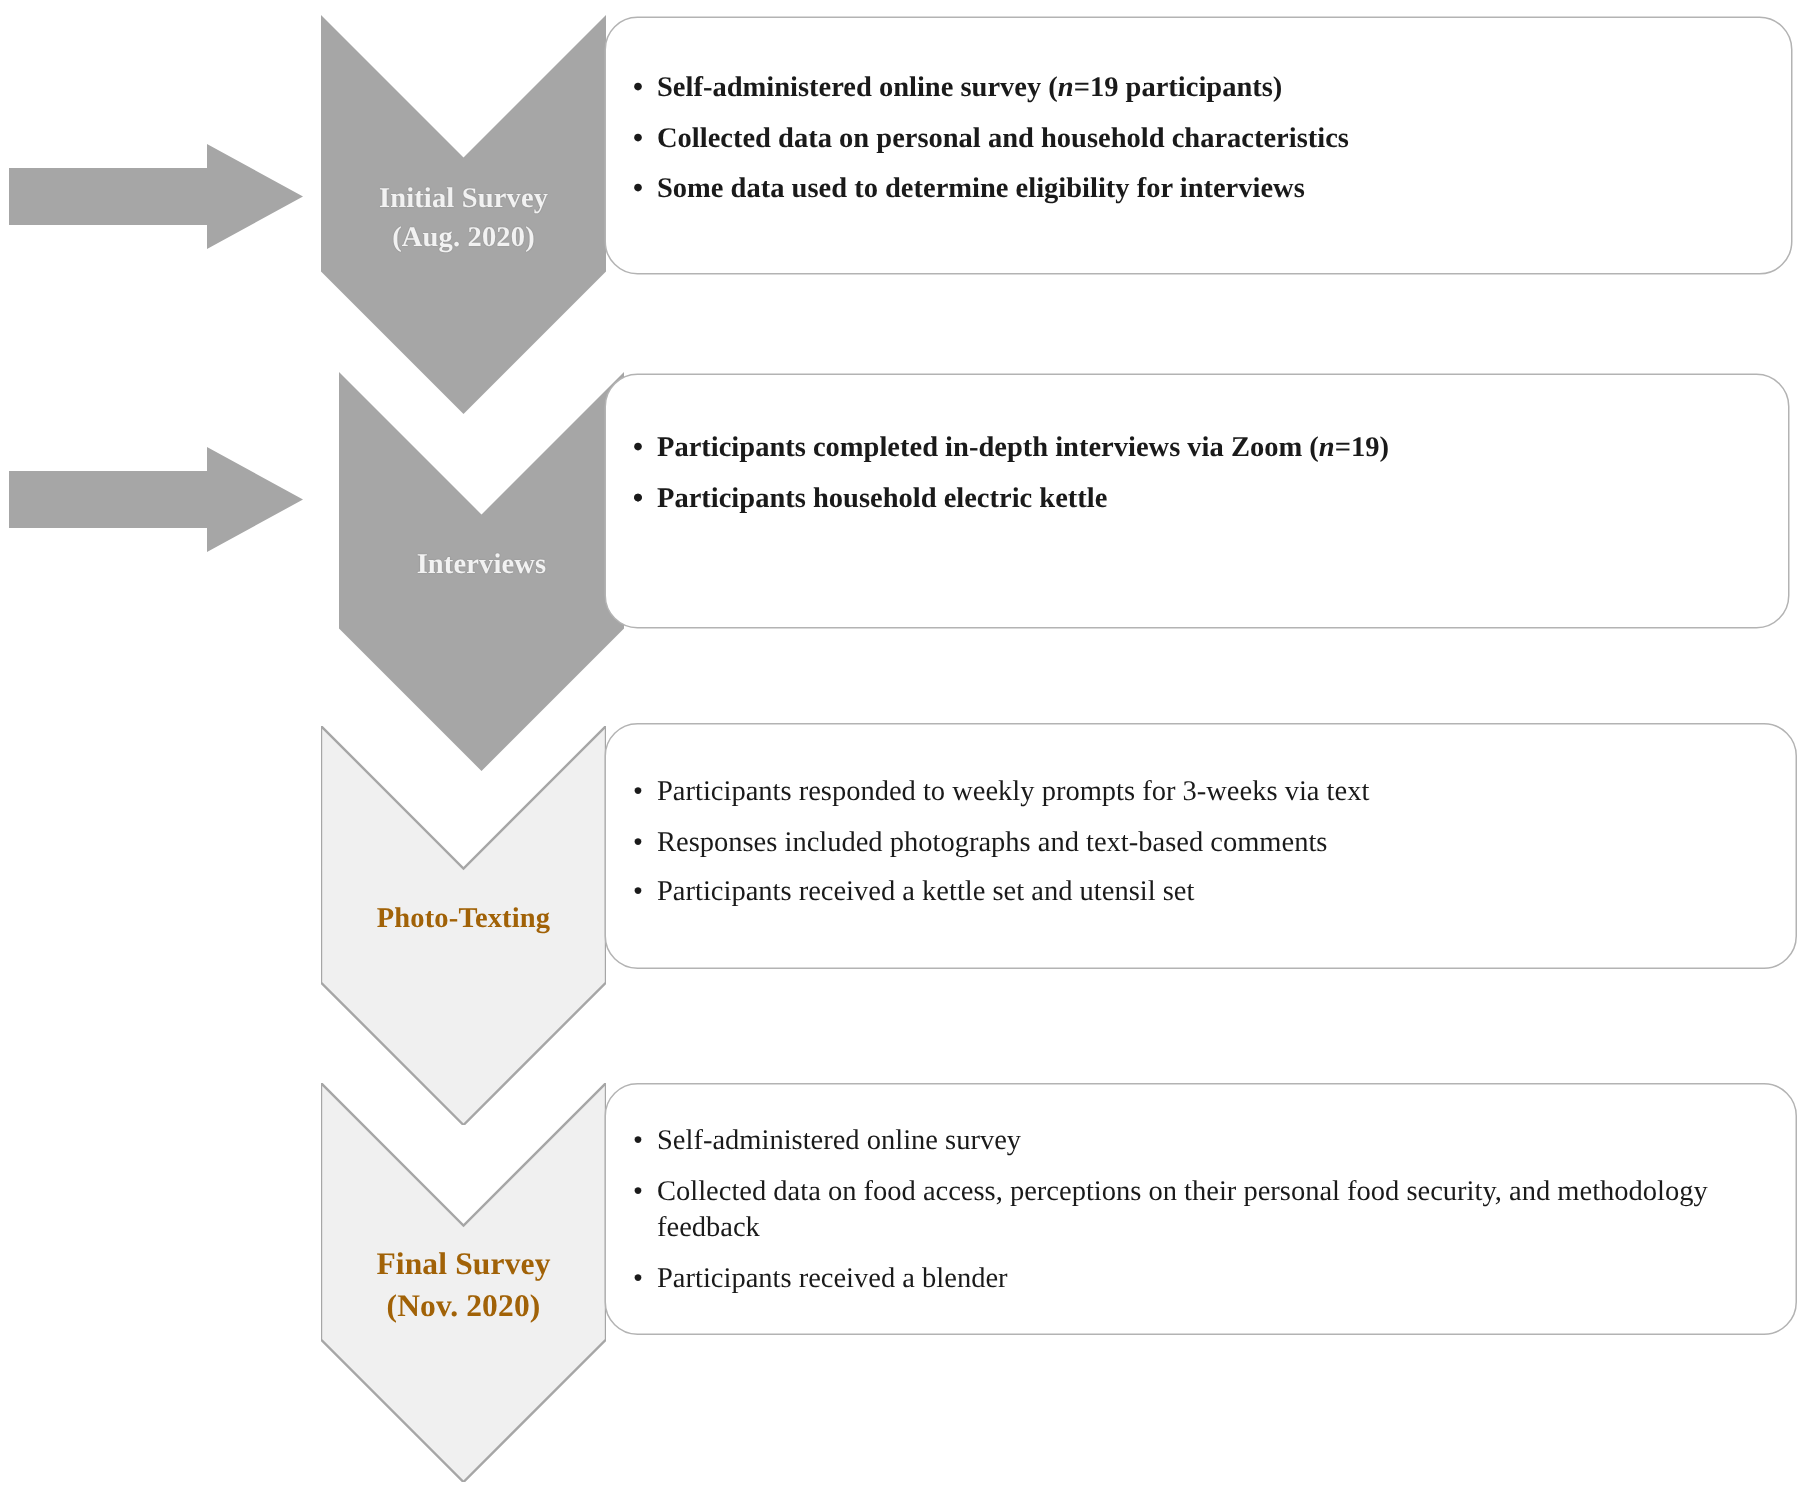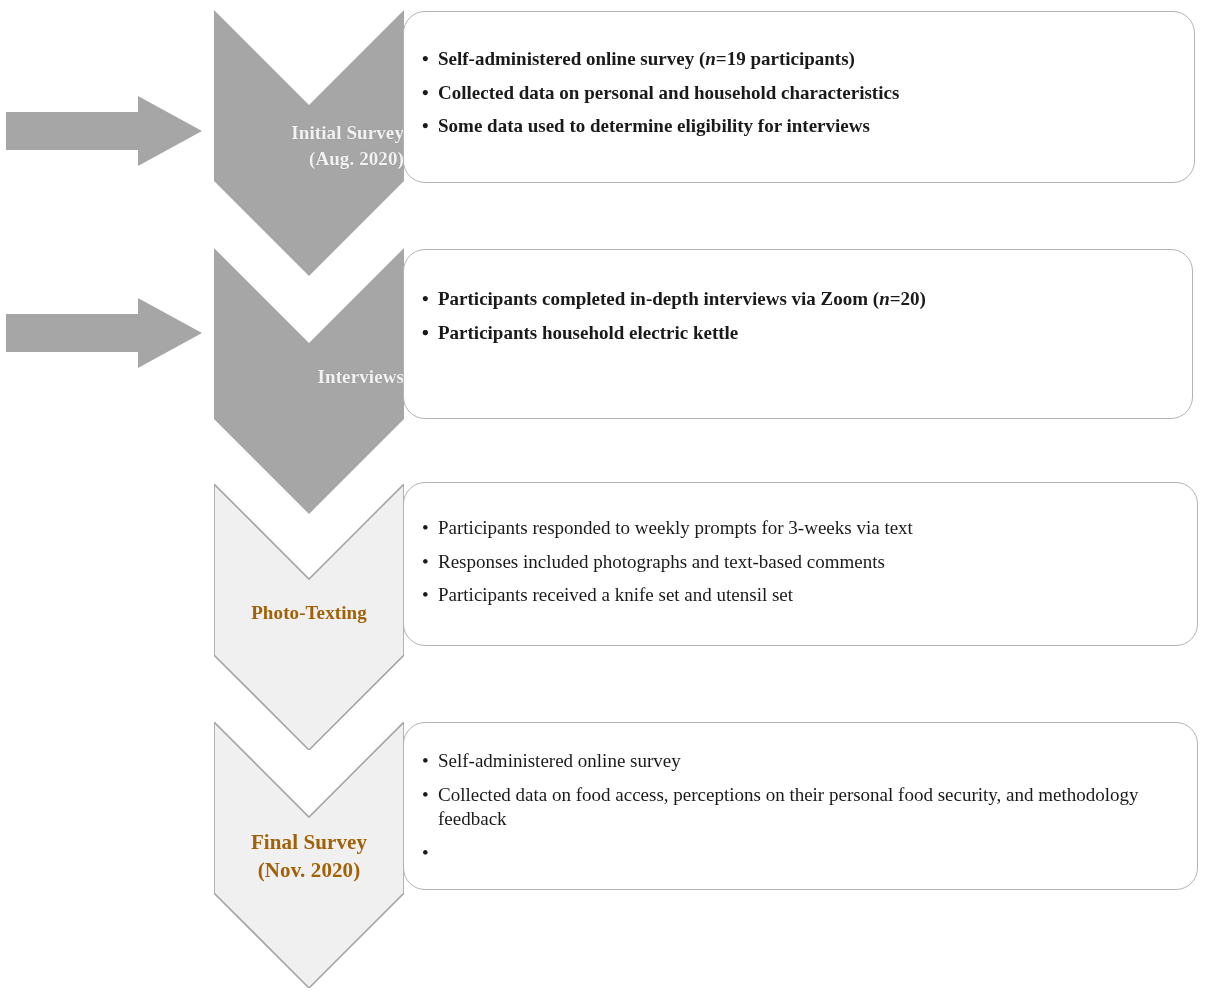--- a/index.html
+++ b/index.html
@@ -41,21 +41,20 @@
     width: 100%;
     text-align: center;
     font-weight: bold;
     line-height: 1.35;
     letter-spacing: 0.1px;
     pointer-events: none;
   }
   .chevron-label.dark-stage {
     color: #f2f2f2;
     text-shadow: 0 0 1px rgba(0,0,0,0.22);
-    text-align: right;
   }
   .chevron-label.light-stage {
     color: #a16207;
   }
 
   
   .content-box {
     position: absolute;
     box-sizing: border-box;
     background: #ffffff;
@@ -118,33 +117,33 @@
       </li>
       <li>
         <span class="bullet-dot">•</span><span>Collected data on personal and household characteristics</span>
       </li>
       <li>
         <span class="bullet-dot">•</span><span>Some data used to determine eligibility for interviews</span>
       </li>
     </ul>
   </div>
 
-  <div class="chevron-wrap" style="left:214px; top:248px; width:190px; height:266px;">
+  <div class="chevron-wrap" style="left:226px; top:248px; width:190px; height:266px;">
     <svg width="190" height="266" viewBox="0 0 190 266">
       <polygon points="0,0 95,95 190,0 190,171 95,266 0,171" fill="#a6a6a6"></polygon>
     </svg>
     <div class="chevron-label dark-stage" style="top:116px; font-size:19px;">
       <div>Interviews</div>
     </div>
   </div>
 
   <div class="content-box" style="left:403px; top:249px; width:790px; height:170px;">
     <ul class="bullets bold-text" style="left:18px; top:37px; width:750px; font-size:19px; line-height:1.3;">
       <li>
-        <span class="bullet-dot">•</span><span>Participants completed in-depth interviews via Zoom (</span><span class="nitalic">n</span><span>=20)</span>
+        <span class="bullet-dot">•</span><span>Participants completed in-depth interviews via Zoom (</span><span class="nitalic">n</span><span>=19)</span>
       </li>
       <li>
         <span class="bullet-dot">•</span>
       </li>
       <li>
         <span class="bullet-dot">•</span><span>Participants household electric kettle</span>
       </li>
     </ul>
   </div>
 
@@ -159,21 +158,21 @@
 
   <div class="content-box" style="left:403px; top:482px; width:795px; height:164px;">
     <ul class="bullets normal-text" style="left:18px; top:33px; width:757px; font-size:19px; line-height:1.3;">
       <li>
         <span class="bullet-dot">•</span><span>Participants responded to weekly prompts for 3-weeks via text</span>
       </li>
       <li>
         <span class="bullet-dot">•</span><span>Responses included photographs and text-based comments</span>
       </li>
       <li>
-        <span class="bullet-dot">•</span><span>Participants received a knife set and utensil set</span>
+        <span class="bullet-dot">•</span><span>Participants received a kettle set and utensil set</span>
       </li>
     </ul>
   </div>
 
   <div class="chevron-wrap" style="left:214px; top:722px; width:190px; height:266px;">
     <svg width="190" height="266" viewBox="0 0 190 266">
       <polygon points="0,0 95,95 190,0 190,171 95,266 0,171" fill="#f0f0f0" stroke="#a6a6a6" stroke-width="1.6"></polygon>
     </svg>
     <div class="chevron-label light-stage" style="top:106px; font-size:21px;">
       <div>Final Survey</div>
@@ -183,18 +182,18 @@
 
   <div class="content-box" style="left:403px; top:722px; width:795px; height:168px;">
     <ul class="bullets normal-text" style="left:18px; top:26px; width:760px; font-size:19px; line-height:1.3;">
       <li>
         <span class="bullet-dot">•</span><span>Self-administered online survey</span>
       </li>
       <li>
         <span class="bullet-dot">•</span><span>Collected data on food access, perceptions on their personal food security, and methodology feedback</span>
       </li>
       <li>
-        <span class="bullet-dot">•</span>
+        <span class="bullet-dot">•</span><span>Participants received a blender</span>
       </li>
     </ul>
   </div>
 
 </div>
 
 </body></html>

